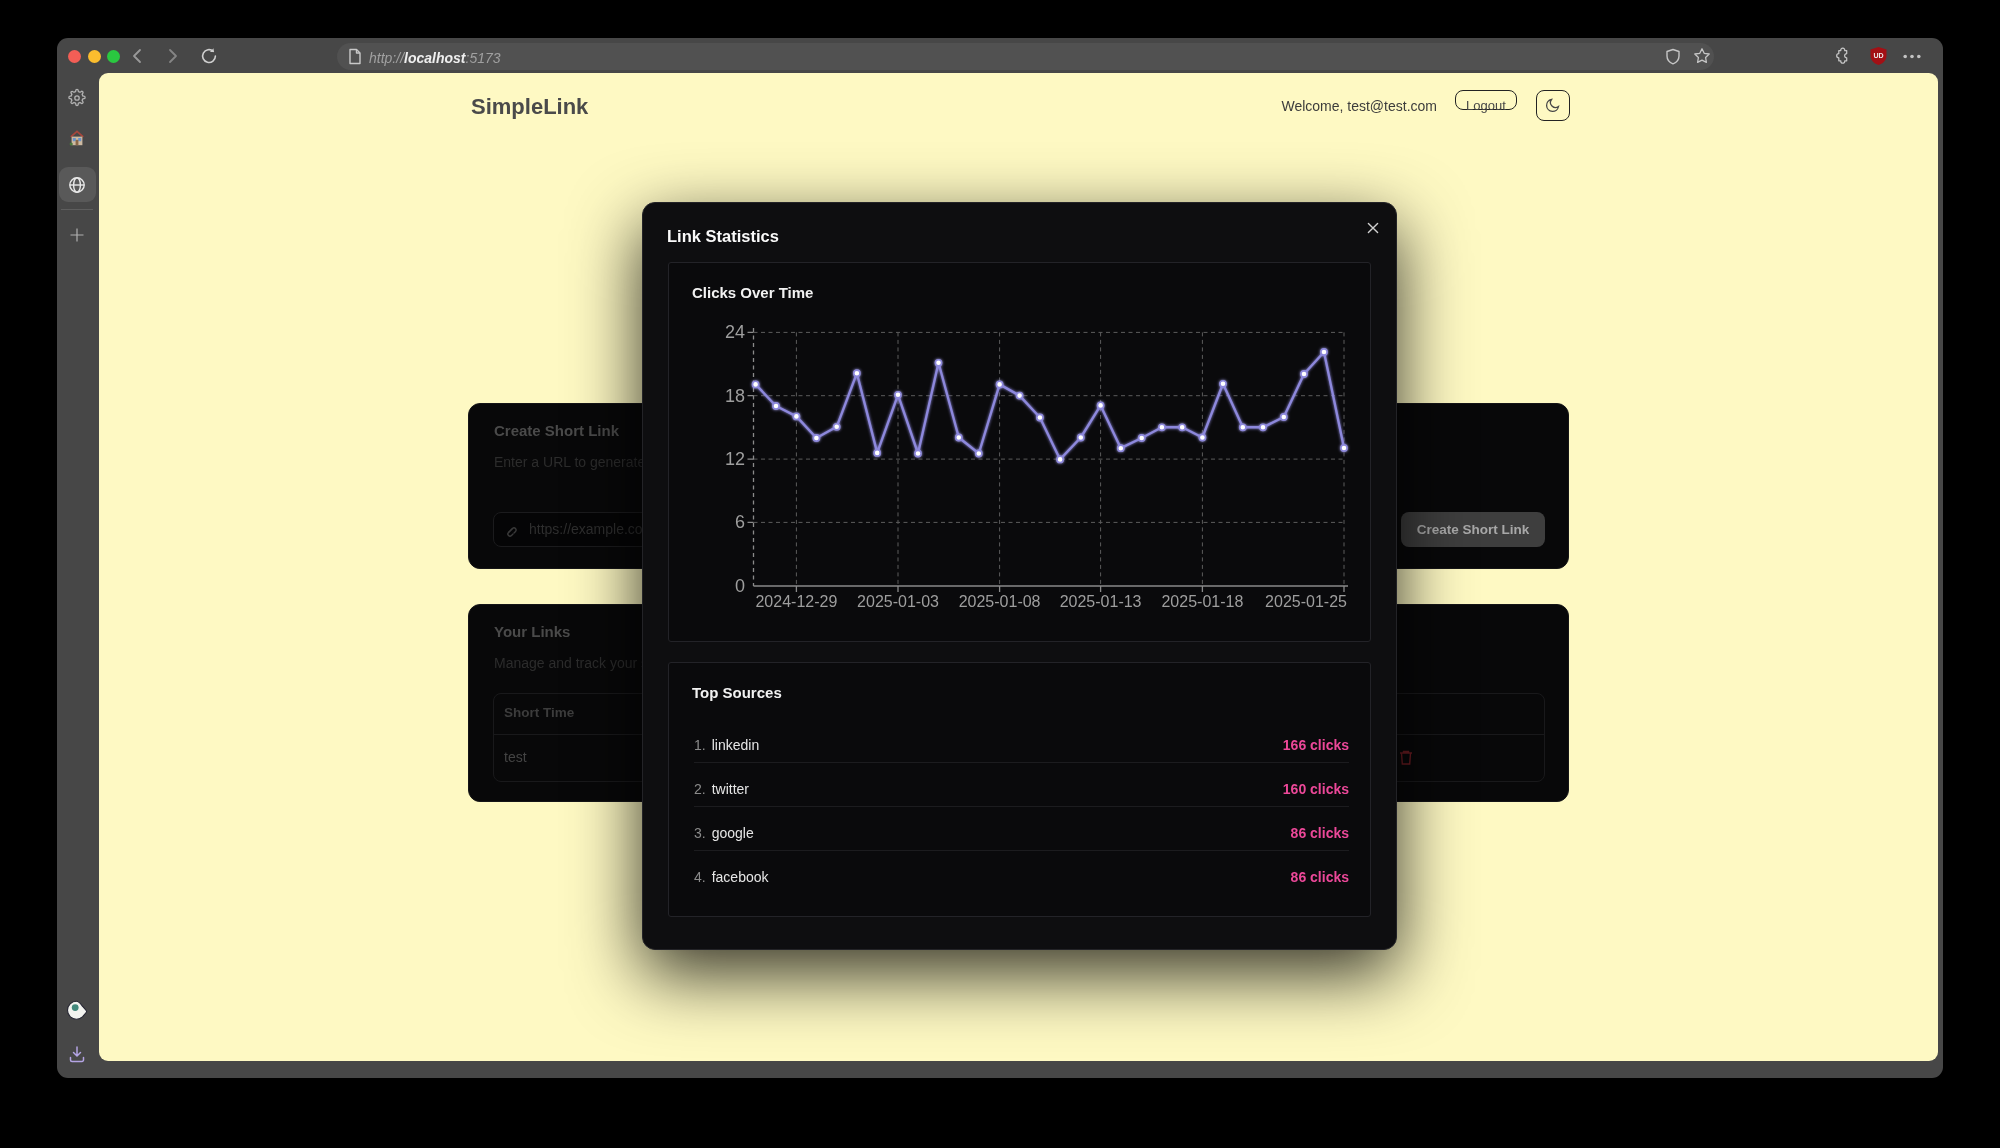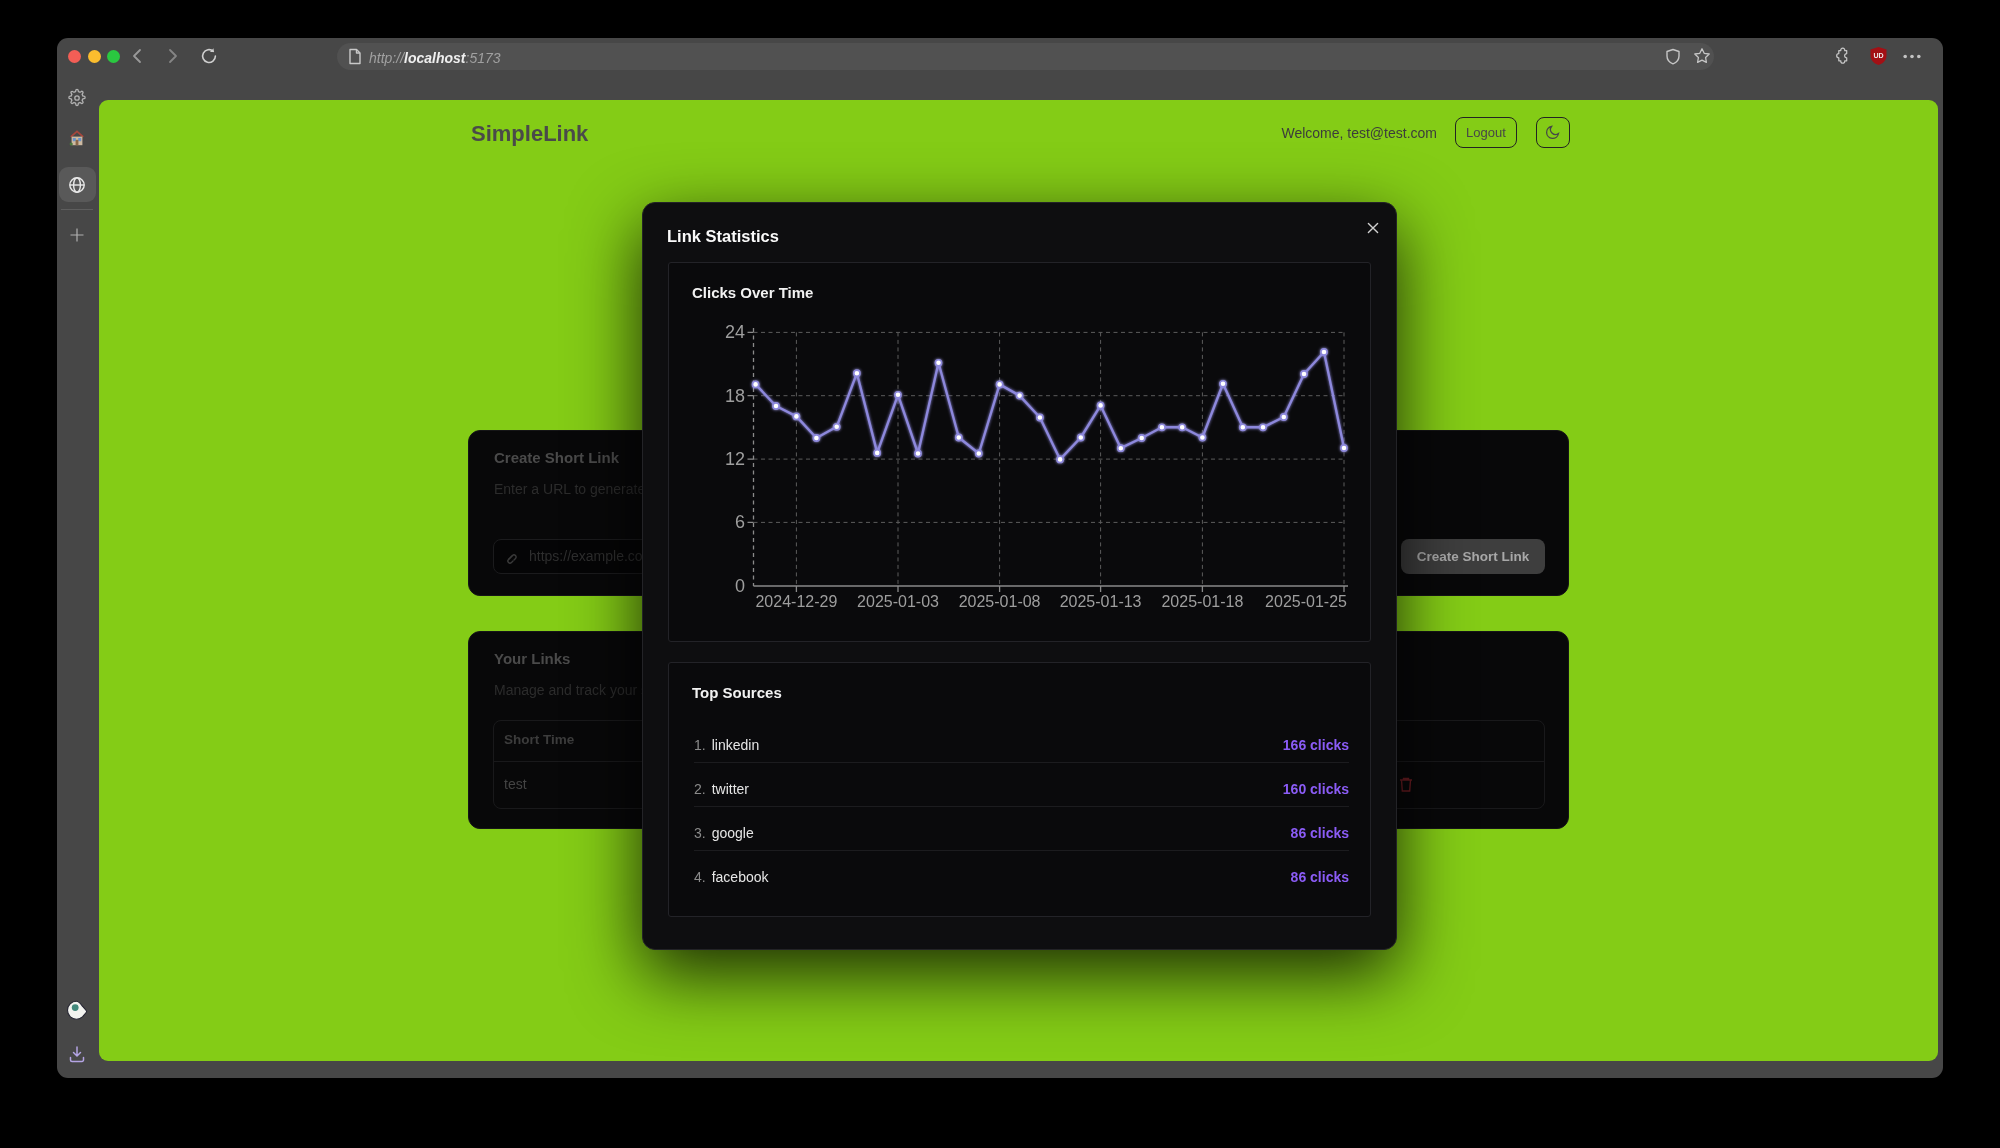--- a/index.html
+++ b/index.html
@@ -4,32 +4,32 @@
 <style>
   * { margin:0; padding:0; box-sizing:border-box; }
   html,body { width:2000px; height:1148px; background:#000; overflow:hidden;
     font-family:"Liberation Sans", sans-serif; }
   .abs { position:absolute; }
 
   
   #win { position:absolute; left:57px; top:38px; width:1886px; height:1040px;
     background:#474747; border-radius:11px; }
   #content { position:absolute; left:42px; top:35px; right:5px; bottom:17px;
-    background:#84cc16; border-radius:9px; overflow:hidden;margin-top:27px; }
+    background:#fef9c3; border-radius:9px; overflow:hidden; }
 
   
   .tl { position:absolute; width:13px; height:13px; border-radius:50%; top:12px; }
   #urlbar { position:absolute; left:280px; top:5px; width:1377px; height:27px;
     background:#515151; border-radius:14px; }
 
   
   .pagehead-title { position:absolute; top:21px; font-size:22px;
     font-weight:bold; color:#4a4a4a; }
   .welcome { position:absolute; top:25px; font-size:14px; color:#3c3c3c;text-align:right; }
-  .logout { position:absolute; top:17px; width:62px; height:31px;
+  .logout { position:absolute; top:17px; width:62px; height:20px;
     border:1px solid #232323; border-radius:8px; color:#474747; font-size:13px;
     font-weight:500; text-align:center; line-height:29px; }
   .moonbtn { position:absolute; top:17px; width:34px; height:31px;
     border:1px solid #232323; border-radius:8px; }
 
   .card { position:absolute; left:468px; width:1101px; background:#080809;
     border:1px solid #151517; border-radius:12px; }
   .ctitle { font-size:15px; font-weight:bold; color:#4a4a4a; }
   .csub { font-size:14px; color:#2c2c2c; }
 
@@ -49,21 +49,21 @@
   .mtitle { position:absolute; left:24px; top:24px; font-size:16.5px;
     font-weight:bold; color:#fafafa; }
   .mcard { position:absolute; left:25px; width:703px; background:#0a0a0c;
     border:1px solid #232328; border-radius:3px; }
   .mcardtitle { position:absolute; left:23px; top:21px; font-size:15px;
     font-weight:bold; color:#f2f2f2; }
 
   .srow { position:absolute; left:25px; width:655px; height:44px; line-height:44px; }
   .snum { color:#8b8b8b; font-size:14px; }
   .sname { color:#e6e6e6; font-size:14px; margin-left:6px; }
-  .sclicks { position:absolute; right:0; top:0; color:#8b5cf6; font-size:14px;
+  .sclicks { position:absolute; right:0; top:0; color:#ec4899; font-size:14px;
     font-weight:bold; }
   .sdiv { position:absolute; left:25px; width:655px; height:1px; background:#1c1c1f; }
 </style>
 </head>
 <body>
 <div id="win">
 
   <div class="tl" style="left:11px; background:#f35e56;"></div>
   <div class="tl" style="left:31px; background:#fbbd2e;"></div>
   <div class="tl" style="left:50px; background:#2ac840;"></div>

